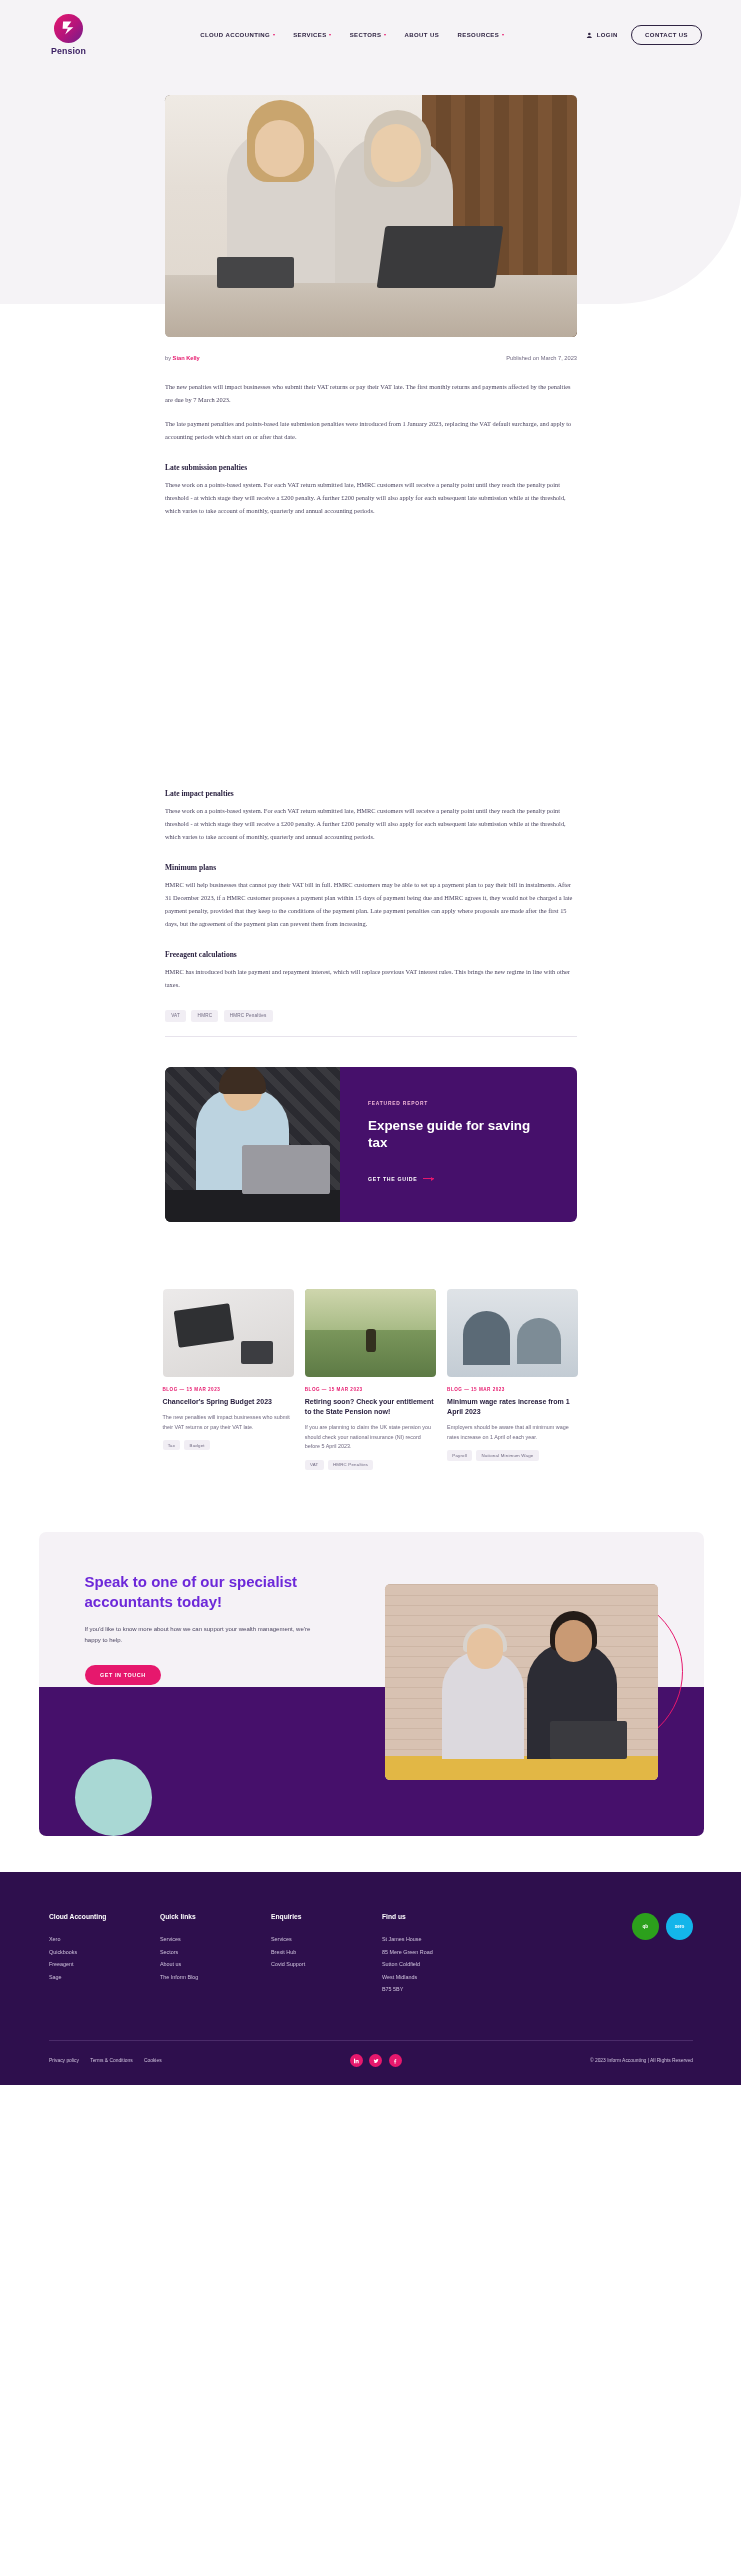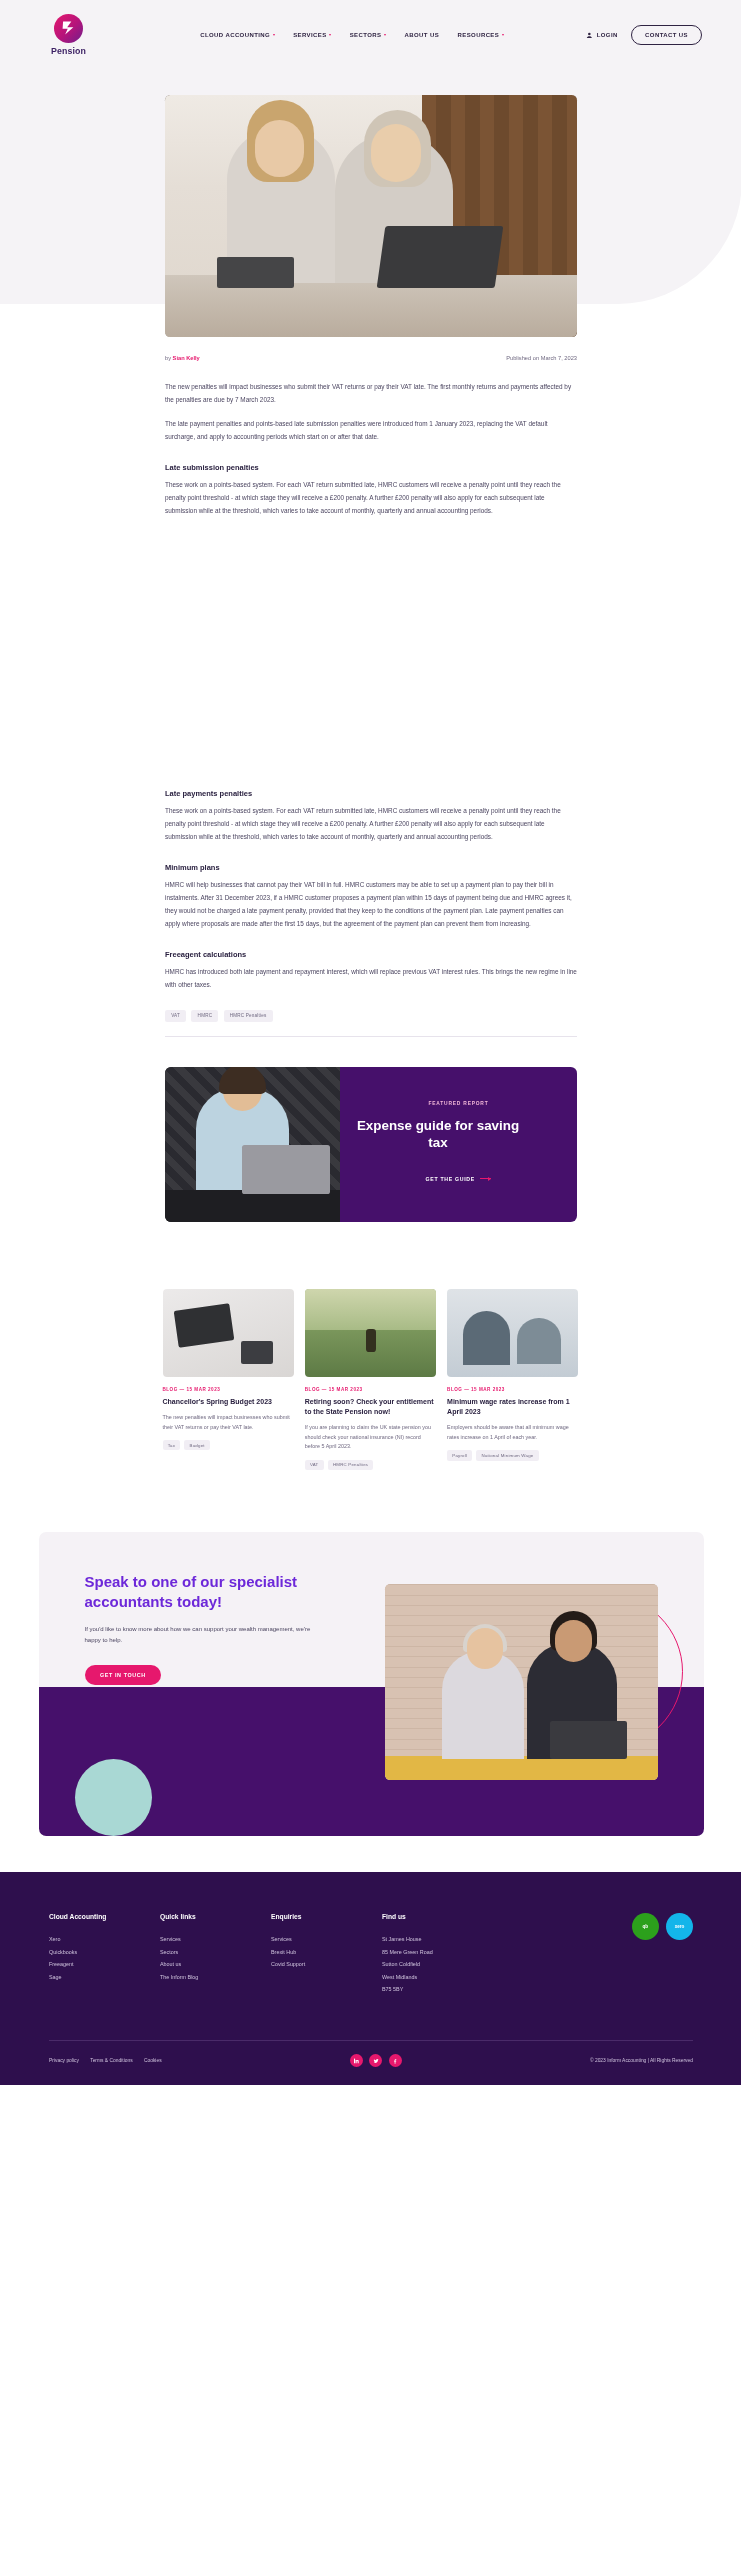--- a/index.html
+++ b/index.html
@@ -193,20 +193,21 @@
     font-size: 5.7px;
     color: #6f6880;
   }
   .byline .author { color: #e6186d; font-weight: bold; }
 
   
   article {
     width: 412px;
     margin: 20.6px auto 0;
     color: #4b4560;
+    font-family: Liberation Serif, serif;
   }
   article p {
     font-size: 6.4px;
     line-height: 2.0;
     color: #4b4560;
     margin-bottom: 11.3px;
   }
   article h2 {
     font-size: 7.5px;
     font-weight: bold;
@@ -273,24 +274,23 @@
     position: absolute; left: 0; bottom: 0; width: 100%; height: 32px;
     background: #1e1e22;
   }
   .promo-mac {
     position: absolute; left: 77px; bottom: 28px; width: 88px; height: 49px;
     background: #9a9aa0; border-radius: 2.6px;
   }
   .promo-body {
     flex: 1;
     background: #46106b;
-    padding: 34px 13px;
+    padding: 34px 28px;
     color: #fff;
     position: relative;
-    text-align: center;
   }
   .promo-kicker {
     font-size: 4.9px;
     letter-spacing: 0.8px;
     font-weight: bold;
     color: #f2b8d8;
     margin-bottom: 10.3px;
   }
   .promo-title {
     font-size: 13.4px;
@@ -631,21 +631,21 @@
 
   <article>
     <p>The new penalties will impact businesses who submit their VAT returns or pay their VAT late. The first monthly returns and payments affected by the penalties are due by 7 March 2023.</p>
     <p>The late payment penalties and points-based late submission penalties were introduced from 1 January 2023, replacing the VAT default surcharge, and apply to accounting periods which start on or after that date.</p>
 
     <h2>Late submission penalties</h2>
     <p>These work on a points-based system. For each VAT return submitted late, HMRC customers will receive a penalty point until they reach the penalty point threshold - at which stage they will receive a £200 penalty. A further £200 penalty will also apply for each subsequent late submission while at the threshold, which varies to take account of monthly, quarterly and annual accounting periods.</p>
 
     <div class="spacer-gap"></div>
 
-    <h2>Late payments penalties</h2>
+    <h2>Late impact penalties</h2>
     <p>These work on a points-based system. For each VAT return submitted late, HMRC customers will receive a penalty point until they reach the penalty point threshold - at which stage they will receive a £200 penalty. A further £200 penalty will also apply for each subsequent late submission while at the threshold, which varies to take account of monthly, quarterly and annual accounting periods.</p>
 
     <h2>Minimum plans</h2>
     <p>HMRC will help businesses that cannot pay their VAT bill in full. HMRC customers may be able to set up a payment plan to pay their bill in instalments. After 31 December 2023, if a HMRC customer proposes a payment plan within 15 days of payment being due and HMRC agrees it, they would not be charged a late payment penalty, provided that they keep to the conditions of the payment plan. Late payment penalties can apply where proposals are made after the first 15 days, but the agreement of the payment plan can prevent them from increasing.</p>
 
     <h2>Freeagent calculations</h2>
     <p>HMRC has introduced both late payment and repayment interest, which will replace previous VAT interest rules. This brings the new regime in line with other taxes.</p>
   </article>
 
   <div class="tags">

